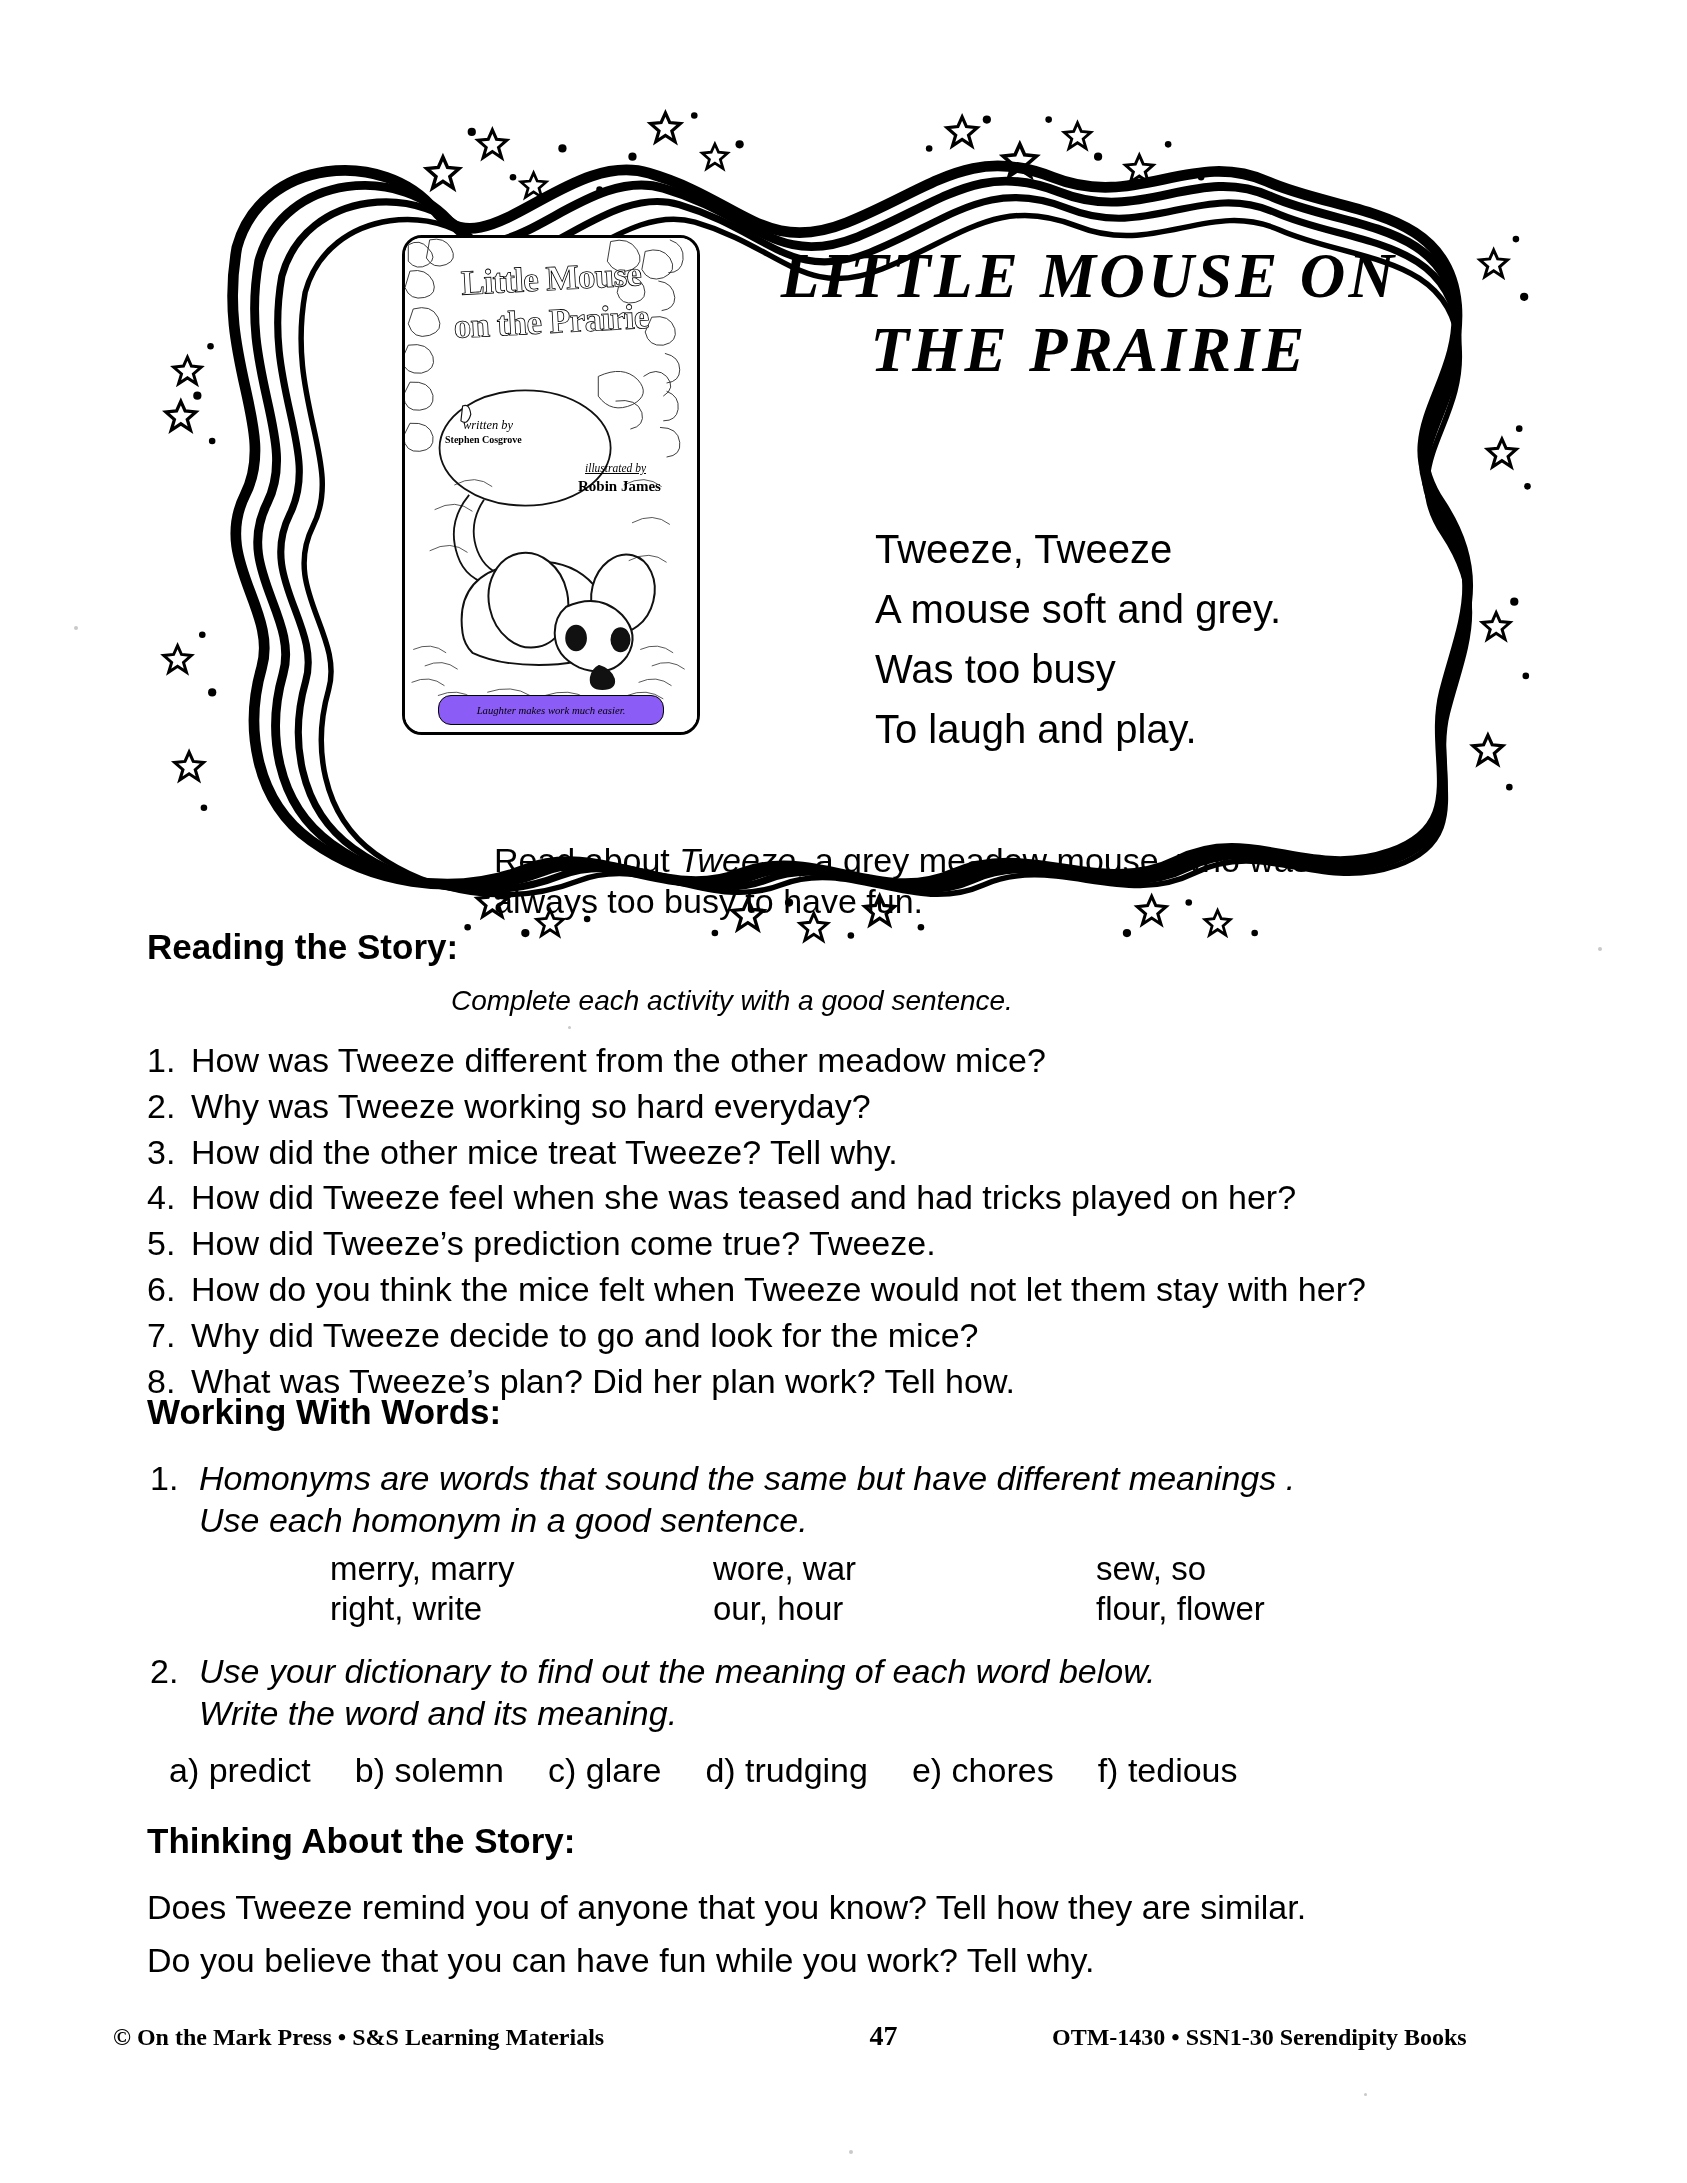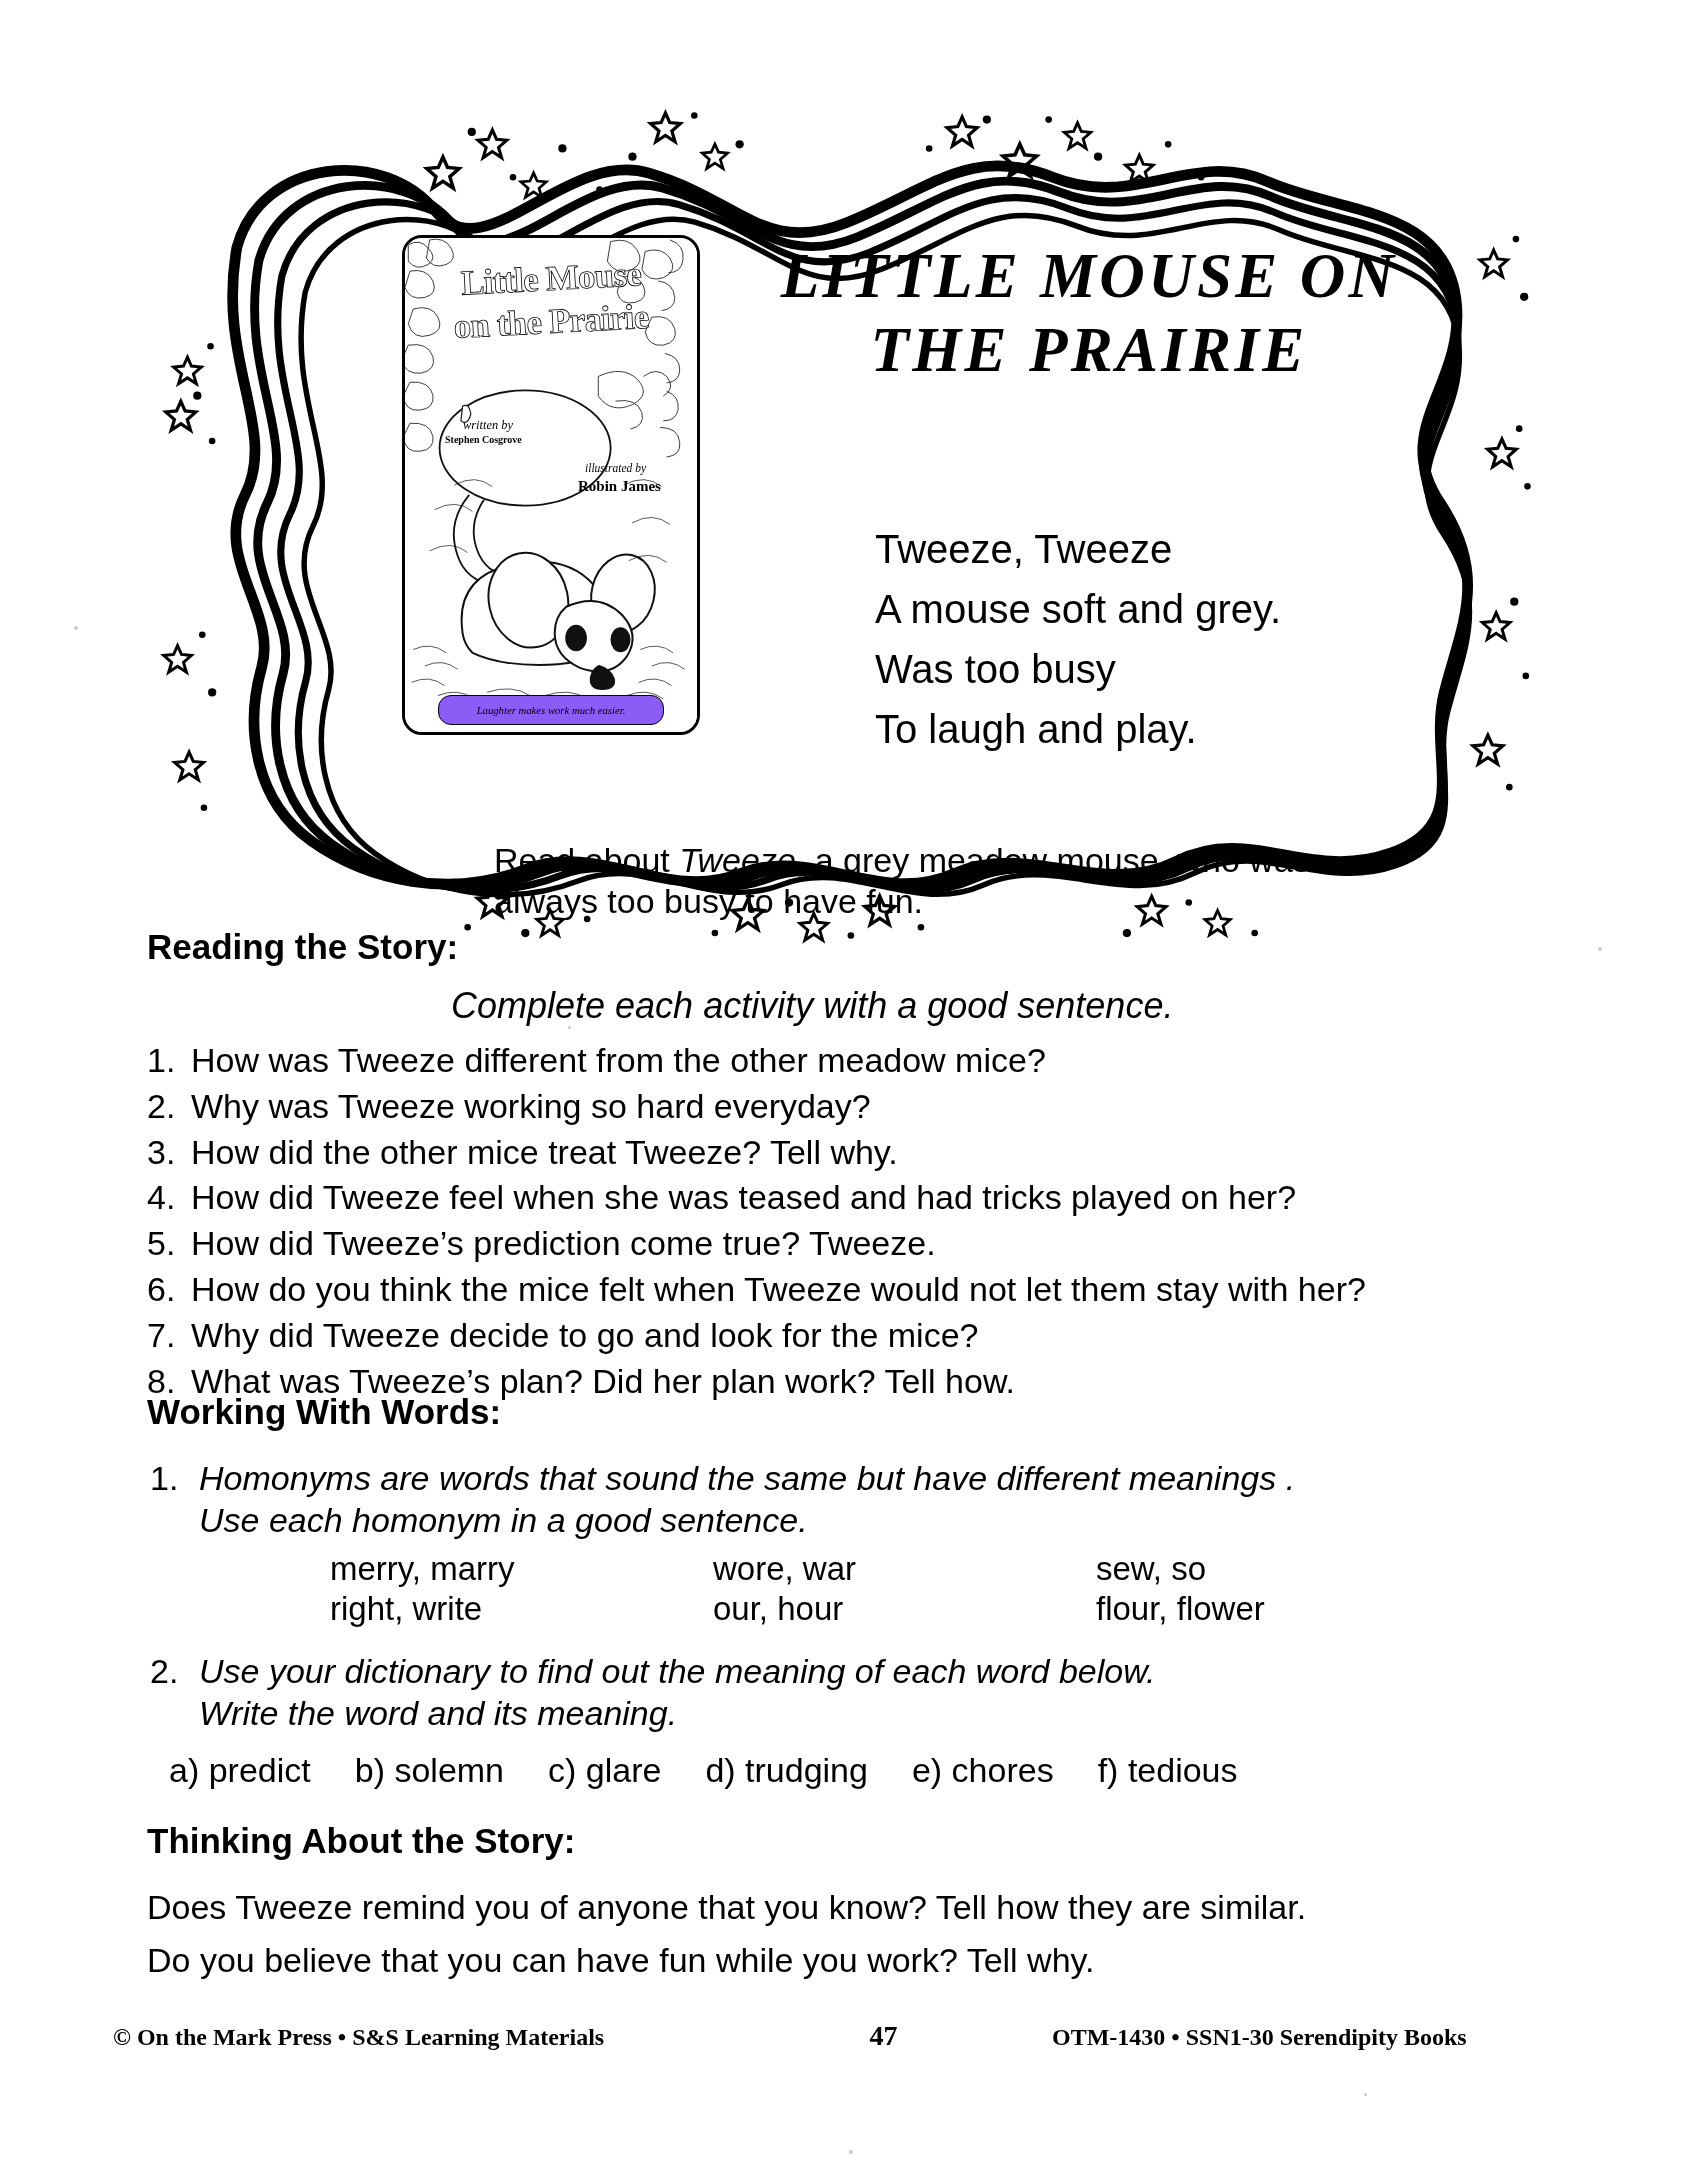--- a/index.html
+++ b/index.html
@@ -86,20 +86,21 @@
     font-family: "Liberation Serif", serif;
     font-size: 10px;
     font-weight: bold;
   }
   .cover-illus-by {
     position: absolute;
     top: 224px; left: 180px;
     font-family: "Liberation Serif", serif;
     font-size: 11.5px;
     font-style: italic;
+    text-decoration: underline;
   }
   .cover-illustrator {
     position: absolute;
     top: 240px; left: 173px;
     font-family: "Liberation Serif", serif;
     font-size: 15px;
     font-weight: bold;
   }
   .cover-tagline-box {
     position: absolute;
@@ -175,21 +176,21 @@
     position: absolute;
     font-family: "Liberation Sans", sans-serif;
     font-weight: bold;
     font-size: 35px;
     letter-spacing: 0px;
   }
   .instruction-italic {
     position: absolute;
     font-family: "Liberation Sans", sans-serif;
     font-style: italic;
-    font-size: 36px;
+    font-size: 28px;
   }
   .q-list { position: absolute; }
   .q-row {
     display: flex;
     font-family: "Liberation Sans", sans-serif;
     font-size: 34px;
     line-height: 1.20;
     margin-bottom: 5px;
   }
   .q-num { width: 44px; flex: 0 0 44px; }

